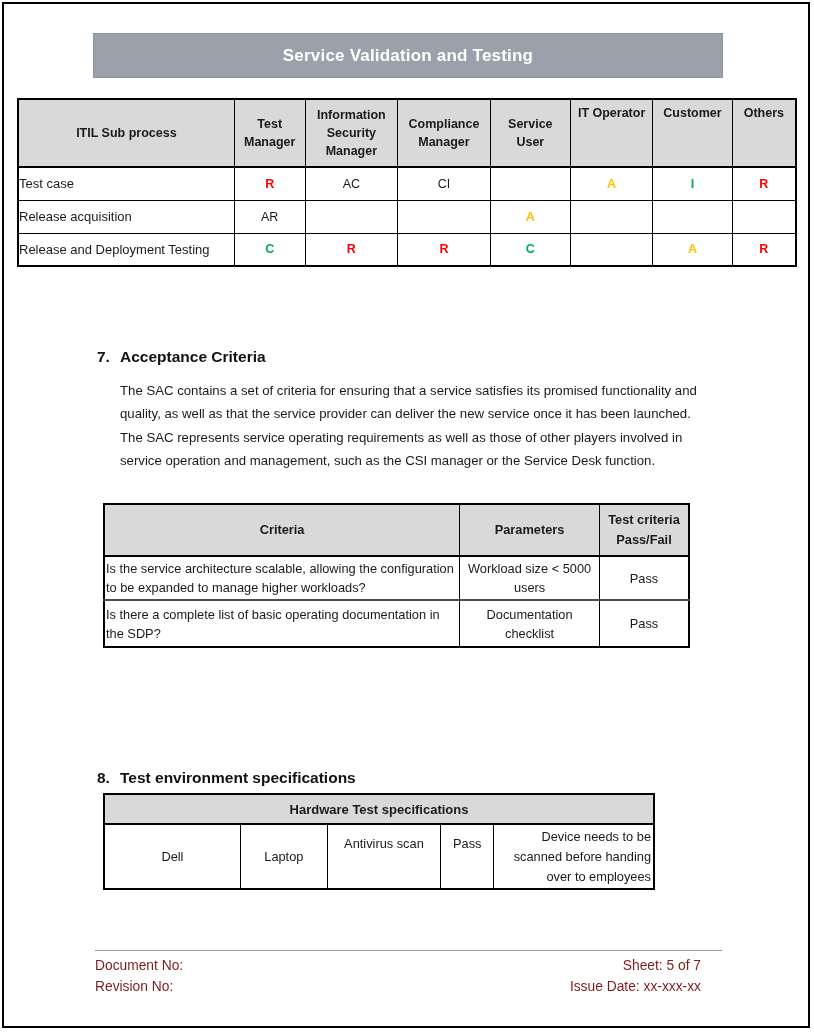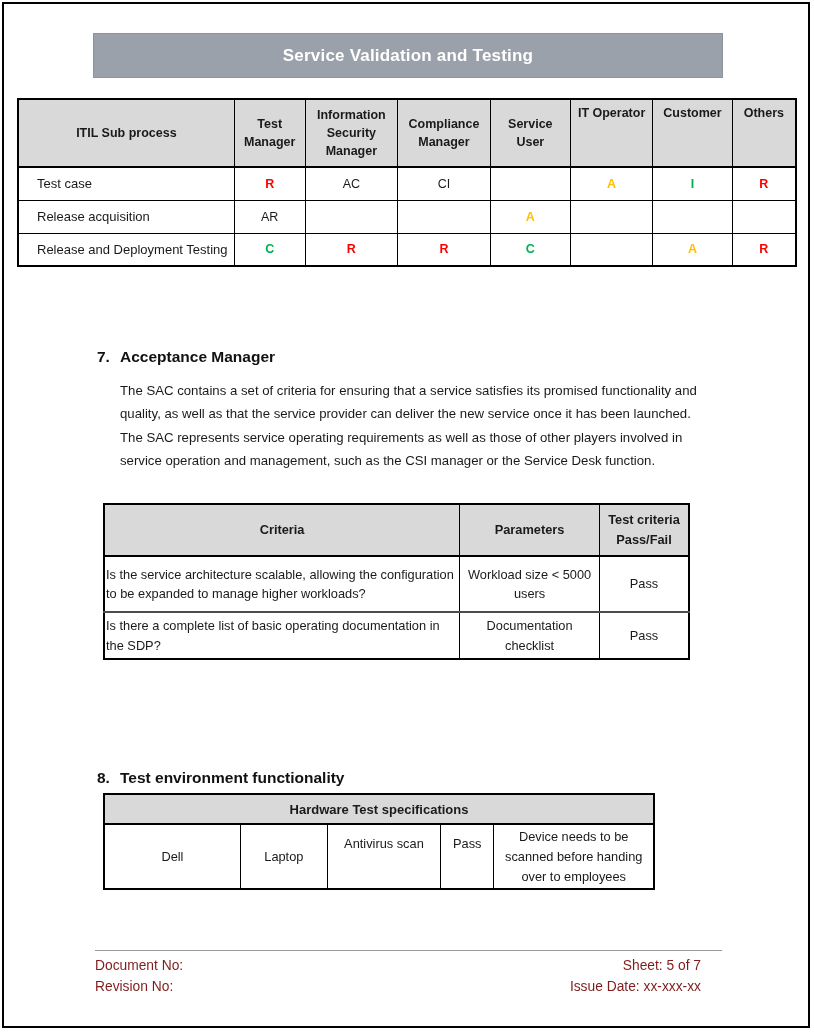--- a/index.html
+++ b/index.html
@@ -35,21 +35,21 @@
   .raci { left: 13px; top: 94px; width: 780px; font-size: 12.5px; border: 2px solid #000; }
   .raci th, .raci td { border: 1px solid #000; padding: 1px 2px; overflow: hidden; }
   .raci thead tr { height: 68px; }
   .raci tbody tr { height: 33px; }
   .raci th {
     background: #d9d9d9; font-weight: bold; text-align: center;
     vertical-align: middle; border-bottom-width: 2px; line-height: 1.45;
   }
   .raci th.v-top { vertical-align: top; padding-top: 4px; }
   .raci td { text-align: center; vertical-align: middle; }
-  .raci td.rowlabel { text-align: left; font-size: 13px; padding-left: 18px; }
+  .raci td.rowlabel { text-align: left; font-size: 13px; padding-left: 0; }
   .raci .mark { font-weight: bold; }
 
   
   .sec-heading { display: flex; font-size: 15.5px; font-weight: bold; color: #111; }
   .sec-heading .num { width: 23px; flex: 0 0 23px; }
 
   
   .para { width: 590px; font-size: 13.2px; line-height: 23.3px; color: #1a1a1a; }
 
   
@@ -57,39 +57,39 @@
   .criteria th, .criteria td { border: 1px solid #000; overflow: hidden; }
   .criteria thead tr { height: 52px; }
   .criteria th {
     background: #d9d9d9; font-weight: bold; text-align: center;
     vertical-align: middle; border-bottom-width: 2px; line-height: 1.6; padding: 2px;
   }
   .criteria td { vertical-align: middle; padding: 2px; line-height: 1.5; }
   .criteria td.crit { text-align: left; padding: 2px 1px; }
   .criteria td.center { text-align: center; }
   .criteria tr.row-1 { height: 50px; }
-  .criteria tr.row-2 { height: 56px; }
+  .criteria tr.row-2 { height: 44px; }
   .criteria tr.row-3 { height: 47px; }
   .criteria tr.row-3 td { border-top: 2.5px solid #4d4d4d; }
 
   
   .hardware { left: 99px; top: 789px; width: 552px; font-size: 12.8px; border: 2px solid #000; }
   .hardware th, .hardware td { border: 1px solid #000; overflow: hidden; }
   .hardware tr.title-row th {
     height: 30px; background: #d9d9d9; font-weight: bold; font-size: 13px;
     text-align: center; vertical-align: middle; border-bottom-width: 2px;
   }
   .hardware tr.head-row th {
     height: 37px; background: #d9d9d9; font-weight: bold;
     text-align: center; vertical-align: middle; border-bottom-width: 2px;
   }
   .hardware tbody tr { height: 65px; }
   .hardware td.mid { text-align: center; vertical-align: middle; }
   .hardware td.topc { text-align: center; vertical-align: top; padding-top: 11px; }
-  .hardware td.purpose { text-align: center; vertical-align: middle; padding: 2px 2px 2px 2px; line-height: 1.55; }
+  .hardware td.purpose { text-align: right; vertical-align: middle; padding: 2px 2px 2px 2px; line-height: 1.55; }
 
   
   .footer-rule { left: 91px; top: 946px; width: 627px; border-top: 1px solid #9a9a9a; height: 0; }
   .footer {
     left: 91px; top: 952px; width: 606px;
     display: flex; justify-content: space-between;
     color: #7f1d1d; font-size: 13.8px; line-height: 20.5px;
   }
   .footer .right { text-align: right; }
 </style>
@@ -154,21 +154,21 @@
         <td><span class="mark" style="color: rgb(0, 176, 80); font-weight: bold;">C</span></td>
         <td><span class="mark" style="font-weight: normal;"></span></td>
         <td><span class="mark" style="color: rgb(255, 192, 0); font-weight: bold;">A</span></td>
         <td><span class="mark" style="color: rgb(255, 0, 0); font-weight: bold;">R</span></td>
       </tr>
     </tbody>
   </table>
 
   <div class="abs sec-heading" style="left:93px; top:344px;">
     <span class="num">7.</span>
-    <span>Acceptance Manager</span>
+    <span>Acceptance Criteria</span>
   </div>
 
   <div class="abs para" style="left:116px; top:375px;">The SAC contains a set of criteria for ensuring that a service satisfies its promised functionality and quality, as well as that the service provider can deliver the new service once it has been launched. The SAC represents service operating requirements as well as those of other players involved in service operation and management, such as the CSI manager or the Service Desk function.</div>
 
   <table class="abs criteria">
     <colgroup>
       <col style="width:60.8%">
         <col style="width:23.9%">
         <col style="width:15.3%">
     </colgroup>
@@ -188,21 +188,21 @@
       <tr class="row-3">
         <td class="crit">Is there a complete list of basic operating documentation in the SDP?</td>
         <td class="center">Documentation checklist</td>
         <td class="center">Pass</td>
       </tr>
     </tbody>
   </table>
 
   <div class="abs sec-heading" style="left:93px; top:765px;">
     <span class="num">8.</span>
-    <span>Test environment functionality</span>
+    <span>Test environment specifications</span>
   </div>
 
   <table class="abs hardware">
     <colgroup>
       <col style="width:24.8%">
         <col style="width:15.8%">
         <col style="width:20.6%">
         <col style="width:9.7%">
         <col style="width:29.1%">
     </colgroup>

